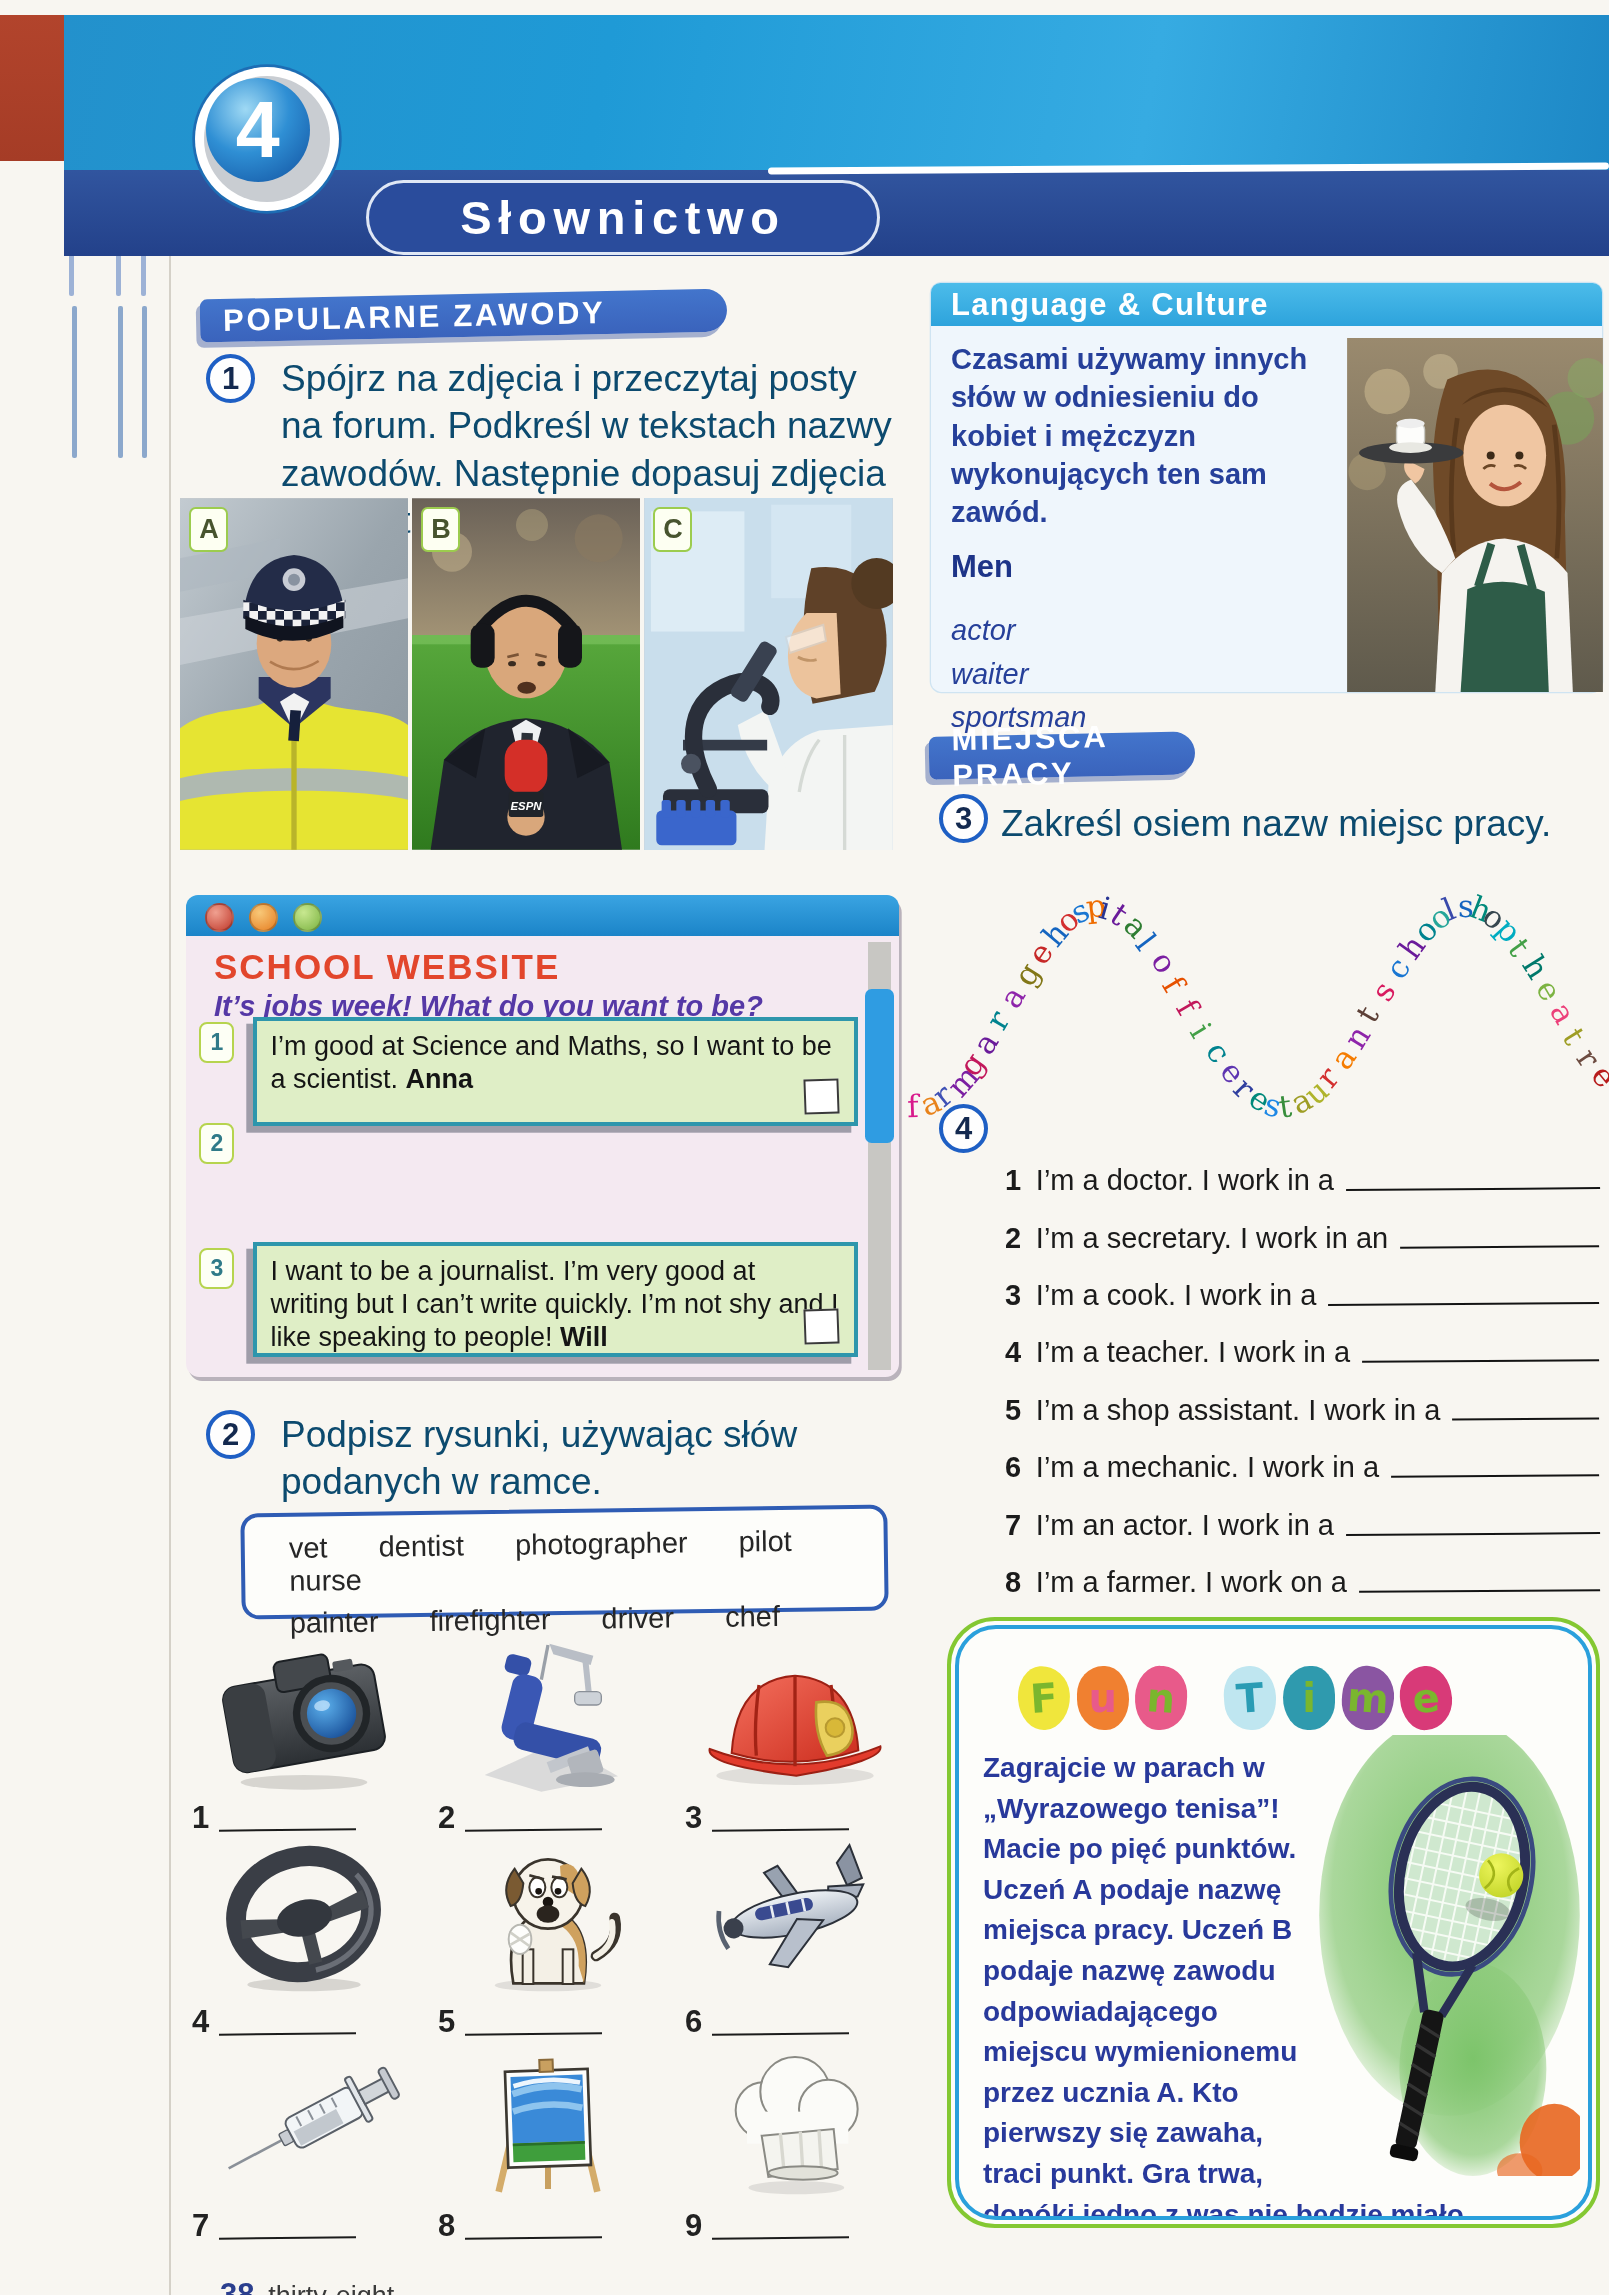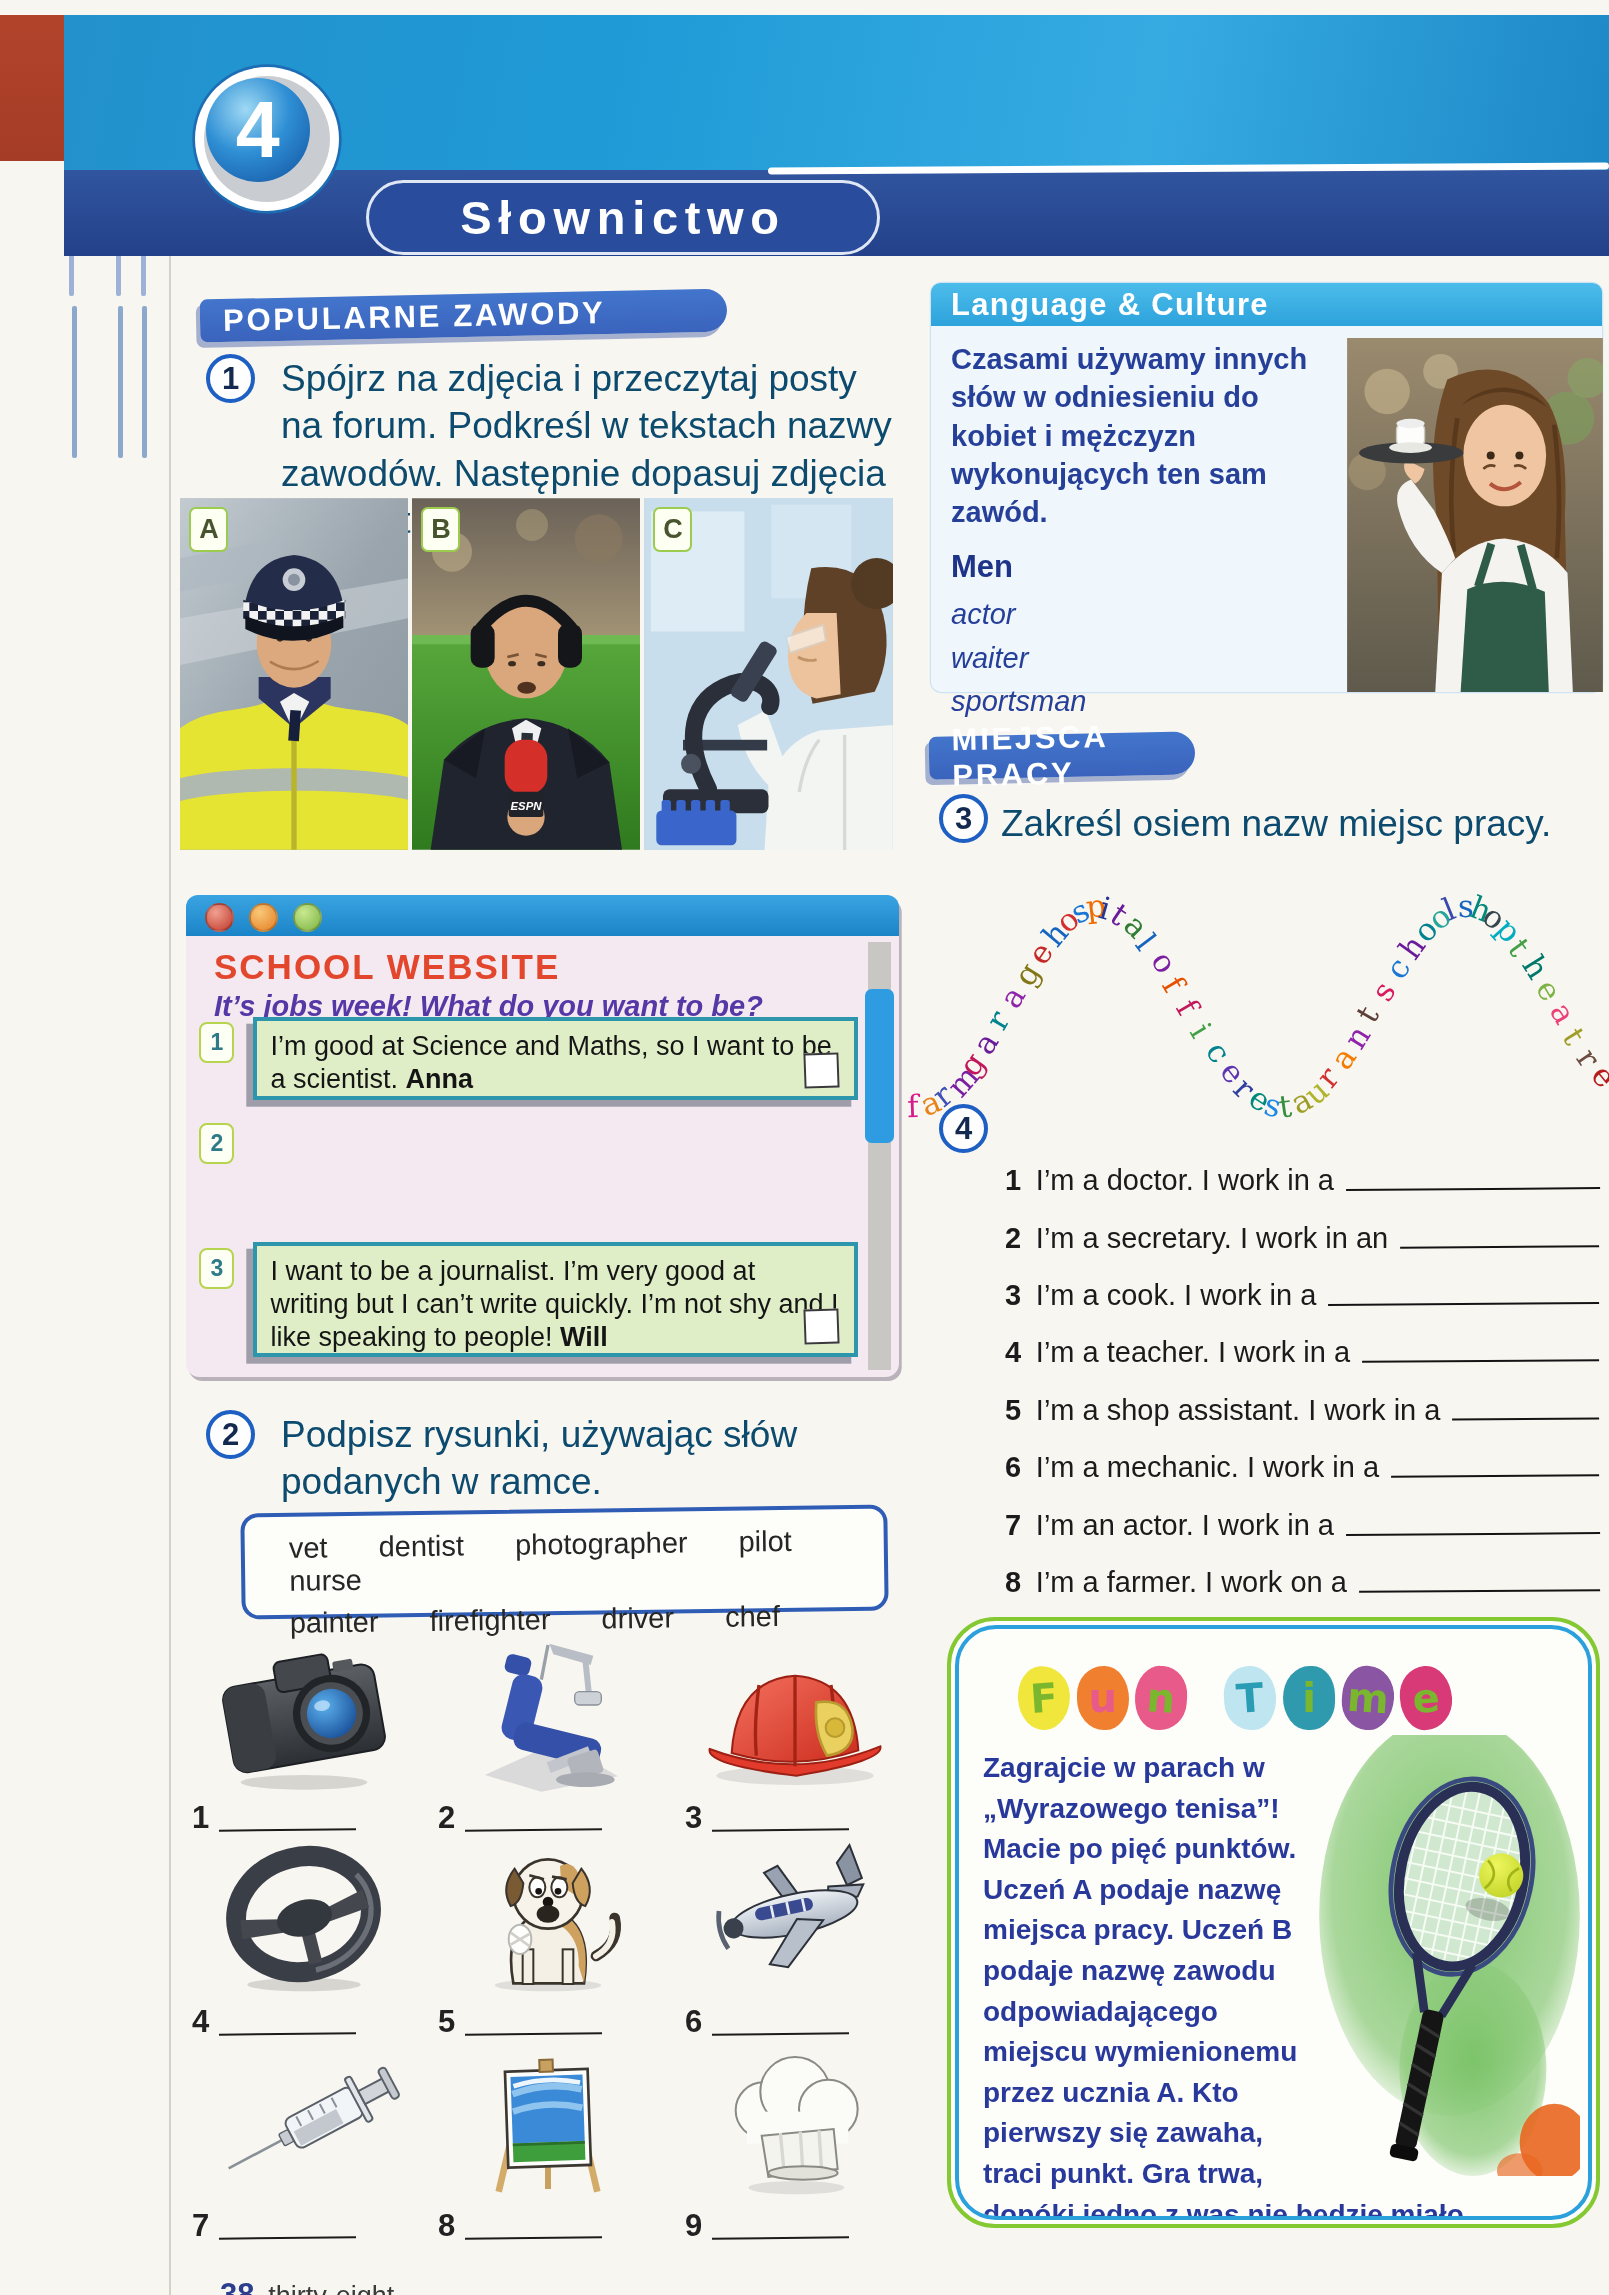--- a/index.html
+++ b/index.html
@@ -273,21 +273,21 @@
       <div class="ws-dot" style="left:107px;background:radial-gradient(circle at 35% 30%,#c8e890,#7cb342);"></div>
     </div>
     <div class="ws-title">SCHOOL WEBSITE</div>
     <div class="ws-sub">It’s jobs week! What do you want to be?</div>
     <div class="ws-scroll"></div>
     <div class="ws-thumb"></div>
 
     <div class="post-num" style="top:127px;">
         <span>1</span>
       </div>
-    <div class="post" style="top:122px;height:83px;">
+    <div class="post" style="top:122px;height:109px;">
       <span>I’m good at Science and Maths, so I want to be a scientist.</span>
       <b>Anna</b>
       <div class="chk" style="right:14.7px;bottom:8px;"></div>
     </div>
 
     <div class="post-num" style="top:228px;">
         <span>2</span>
       </div>
 
     <div class="post-num" style="top:353px;">
@@ -517,21 +517,21 @@
       <div class="line"></div>
     </div>
 
   <div class="lc-box">
     <div class="lc-head">
       <span>Language &amp; Culture</span>
     </div>
     <div class="lc-text">Czasami używamy innych słów w odniesieniu do kobiet i mężczyzn wykonujących ten sam zawód.</div>
     <div class="abs" style="left:20px;top:266px;width:194px;">
       <div class="lc-col-h">Men</div>
-      <div class="lc-item" style="margin-top:8px;">actor</div>
+      <div class="lc-item" style="margin-top:24px;">actor</div>
       <div class="lc-item">waiter</div>
       <div class="lc-item">sportsman</div>
     </div>
     <div class="abs" style="left:416px;top:55px;width:256px;height:354px;overflow:hidden;">
       <svg width="256" height="354" viewBox="0 0 383 530">
         <defs>
             <linearGradient id="cafe" x1="0" y1="0" x2="0" y2="1">
               <stop offset="0" stop-color="#9a8a6e"></stop>
               <stop offset="1" stop-color="#5f5a4c"></stop>
             </linearGradient>

